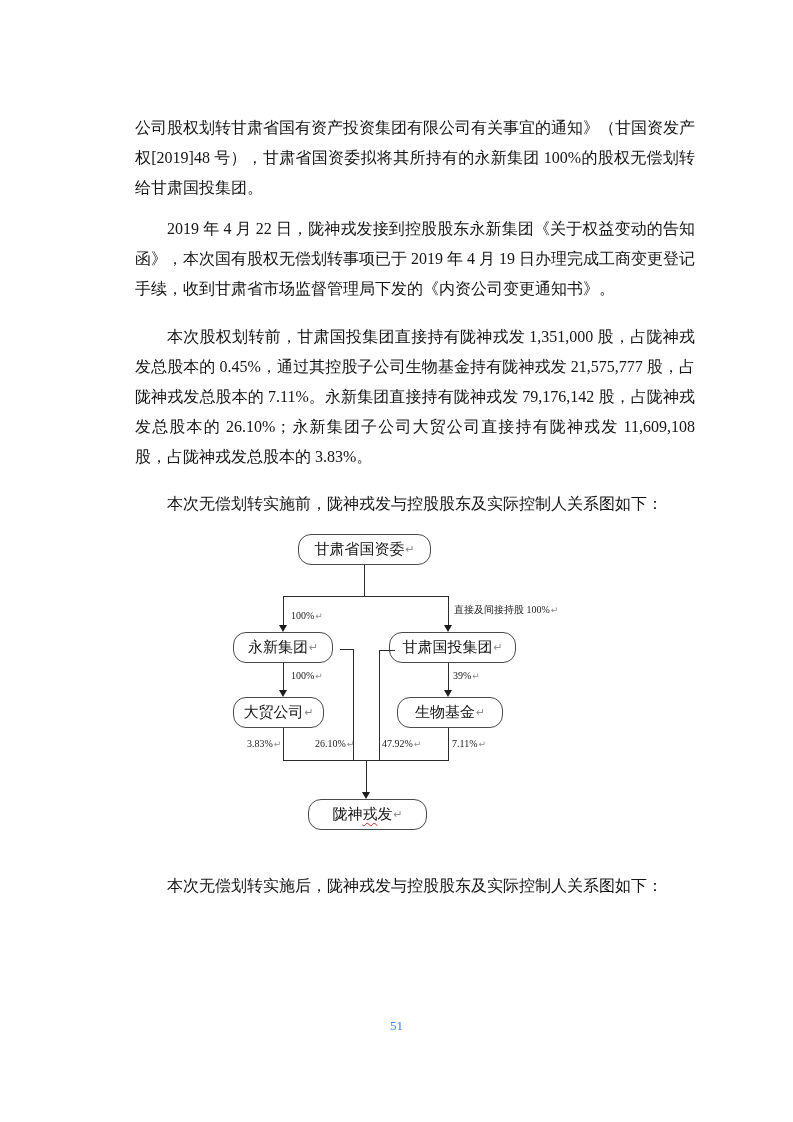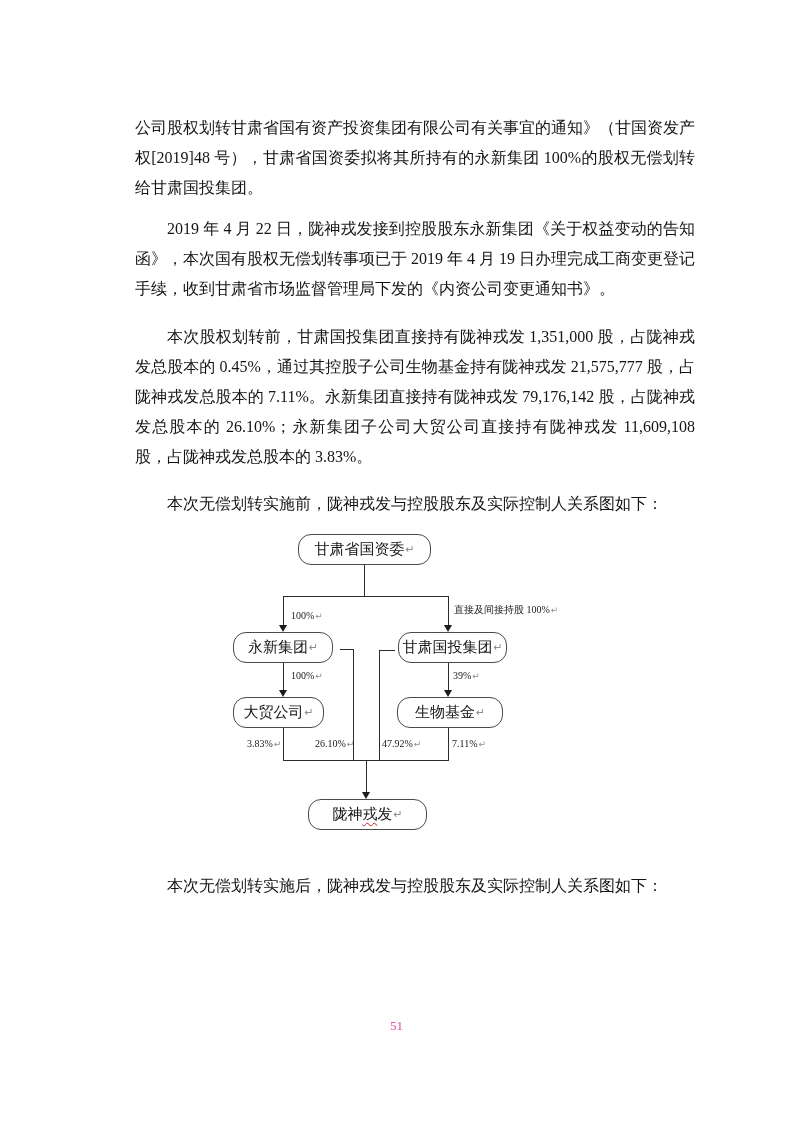--- a/index.html
+++ b/index.html
@@ -64,21 +64,21 @@
     text-decoration-line:underline;
     text-decoration-style:wavy;
     text-decoration-color:#cc2222;
     text-decoration-thickness:1px;
     text-underline-offset:3px;
   }
   .footer{
     position:absolute;
     left:0;top:1018px;width:100%;
     text-align:center;
-    font-size:13px;color:#ec4899;
+    font-size:13px;color:#3b82f6;
   }
 </style>
 </head>
 <body>
 
 <div class="page">
 
   <p class="para no-indent" style="top:97px">公司股权划转甘肃省国有资产投资集团有限公司有关事宜的通知》（甘国资发产权[2019]48 号），甘肃省国资委拟将其所持有的永新集团 100%的股权无偿划转给甘肃国投集团。</p>
   <p class="para" style="top:198px">2019 年 4 月 22 日，陇神戎发接到控股股东永新集团《关于权益变动的告知函》，本次国有股权无偿划转事项已于 2019 年 4 月 19 日办理完成工商变更登记手续，收到甘肃省市场监督管理局下发的《内资公司变更通知书》。</p>
   <p class="para" style="top:306px">本次股权划转前，甘肃国投集团直接持有陇神戎发 1,351,000 股，占陇神戎发总股本的 0.45%，通过其控股子公司生物基金持有陇神戎发 21,575,777 股，占陇神戎发总股本的 7.11%。永新集团直接持有陇神戎发 79,176,142 股，占陇神戎发总股本的 26.10%；永新集团子公司大贸公司直接持有陇神戎发 11,609,108 股，占陇神戎发总股本的 3.83%。</p>
@@ -104,21 +104,21 @@
     <div class="vline" style="left:223px;top:66px;height:29px"></div>
     <div class="ah" style="left:219px;top:95px"></div>
     <div class="elabel" style="left:229px;top:73px">
       <span>直接及间接持股 100%</span><span class="pmark">↵</span>
     </div>
 
     <div class="node" style="left:8px;top:102px;width:100px">
       <span>永新集团</span>
         <span class="pmark">↵</span>
     </div>
-    <div class="node" style="left:173px;top:102px;width:109px">
+    <div class="node" style="left:164px;top:102px;width:127px">
       <span>甘肃国投集团</span>
         <span class="pmark">↵</span>
     </div>
 
     <div class="vline" style="left:58px;top:133px;height:27px"></div>
     <div class="ah" style="left:54px;top:160px"></div>
     <div class="elabel" style="left:66px;top:140px">
       <span>100%</span><span class="pmark">↵</span>
     </div>
 

